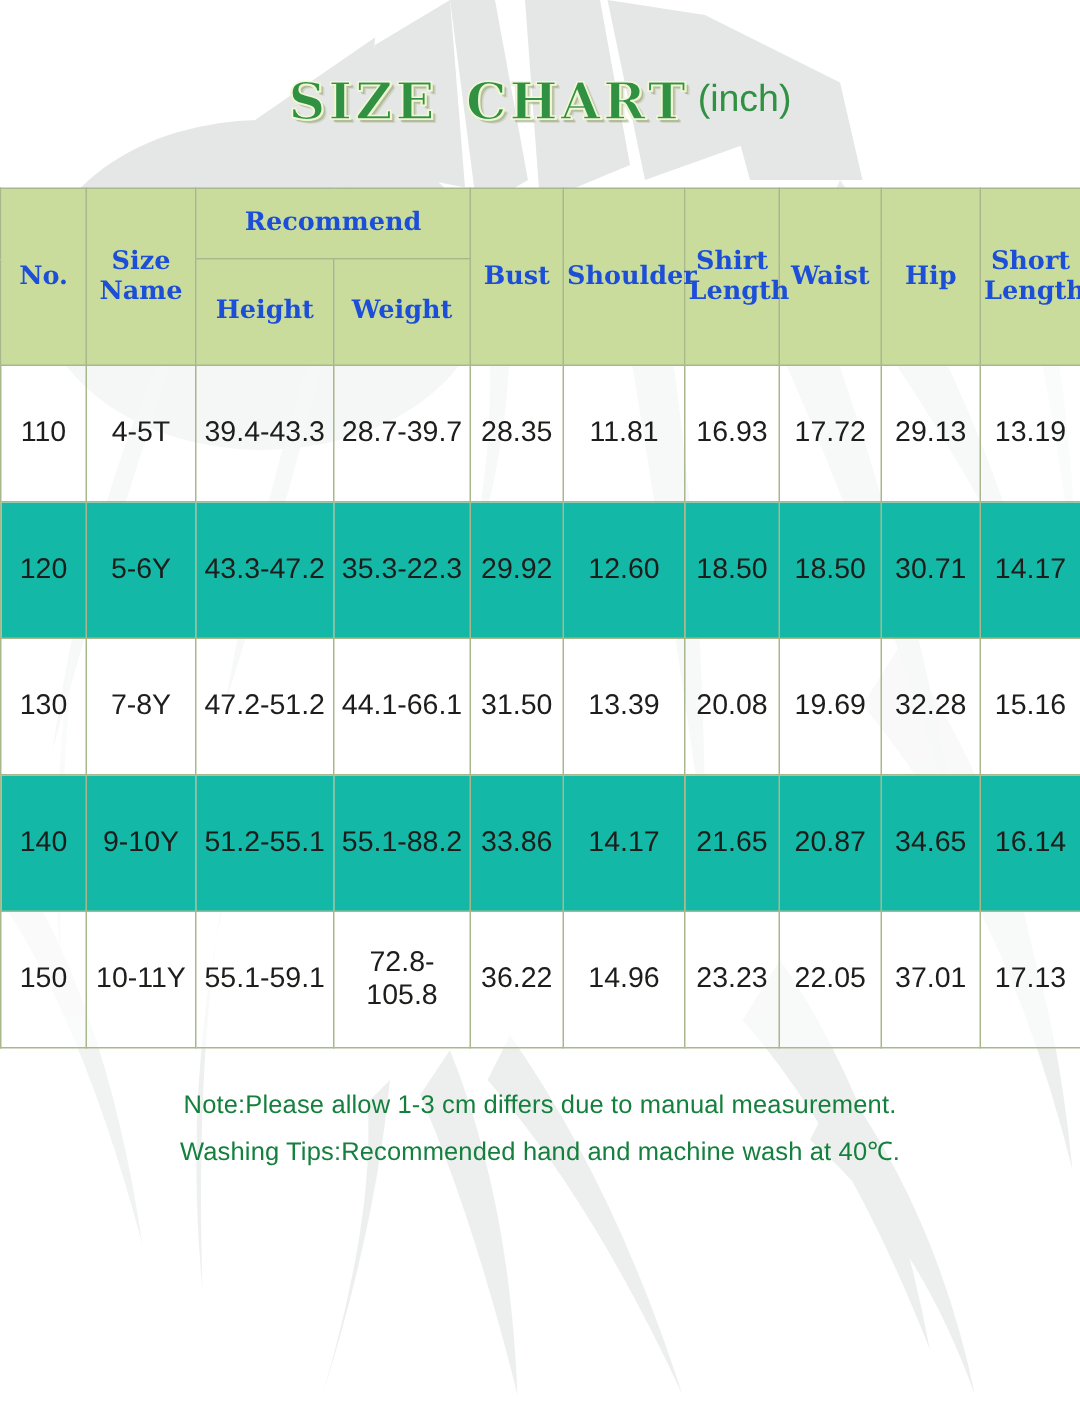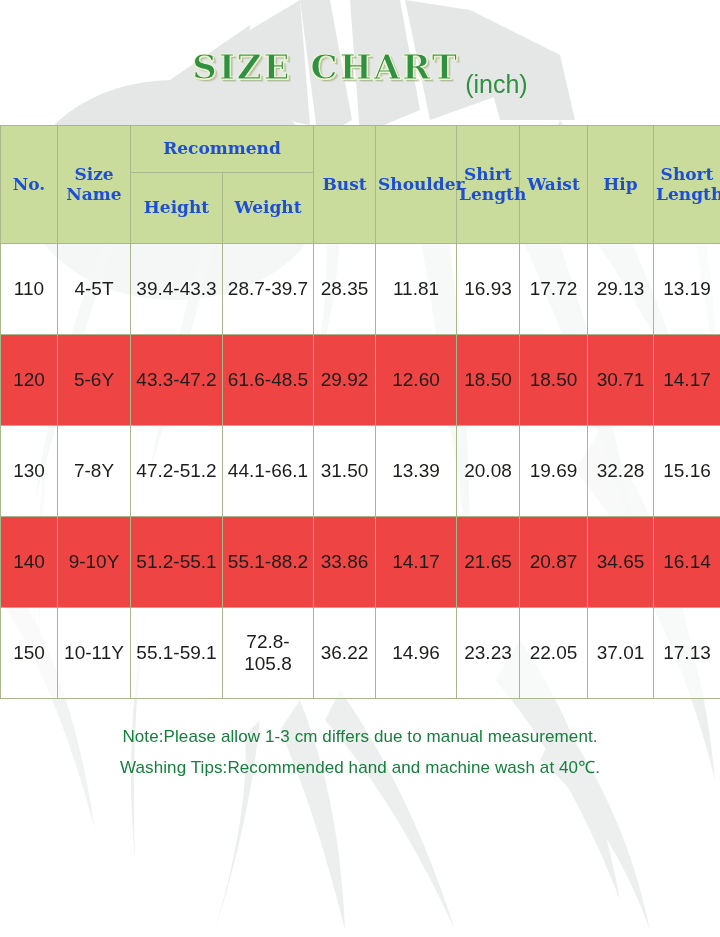--- a/index.html
+++ b/index.html
@@ -53,21 +53,21 @@
       -1px 1px 0 #e8f1c8,
        2px 2px 0 rgba(120,140,70,.35),
        3px 3px 0 rgba(120,140,70,.18);
   }
   .title-unit {
     font-family: "Liberation Sans", sans-serif;
     font-size: 25px;
     color: #2f9141;
     line-height: 1;
     position: relative;
-    top: 22px;
+    top: 4px;
   }
 
   
   .table-wrap {
     position: relative;
     z-index: 2;
     margin: 0;
     padding: 0;
   }
   table.size-chart {
@@ -97,21 +97,21 @@
   tbody td {
     font-family: Liberation Sans, sans-serif;
     font-size: 19px;
     color: #1d1d1b;
     height: 91px;
     padding: 2px;
     background: transparent;
     margin-left: 33px;
   }
   tbody tr.row-white td { background: rgba(255,255,255,0.62); }
-  tbody tr.row-green td { background: #ef4444; }
+  tbody tr.row-green td { background: #14b8a6; }
 
   
   col.c-no     { width: 57px; }
   col.c-size   { width: 73px; }
   col.c-height { width: 92px; }
   col.c-weight { width: 91px; }
   col.c-bust   { width: 62px; }
   col.c-shoul  { width: 81px; }
   col.c-shirt  { width: 63px; }
   col.c-waist  { width: 68px; }
@@ -230,21 +230,21 @@
             <td>11.81</td>
             <td>16.93</td>
             <td>17.72</td>
             <td>29.13</td>
             <td>13.19</td>
           </tr>
           <tr class="row-green">
             <td>120</td>
             <td>5-6Y</td>
             <td>43.3-47.2</td>
-            <td>61.6-48.5</td>
+            <td>35.3-22.3</td>
             <td>29.92</td>
             <td>12.60</td>
             <td>18.50</td>
             <td>18.50</td>
             <td>30.71</td>
             <td>14.17</td>
           </tr>
           <tr class="row-white">
             <td>130</td>
             <td>7-8Y</td>

